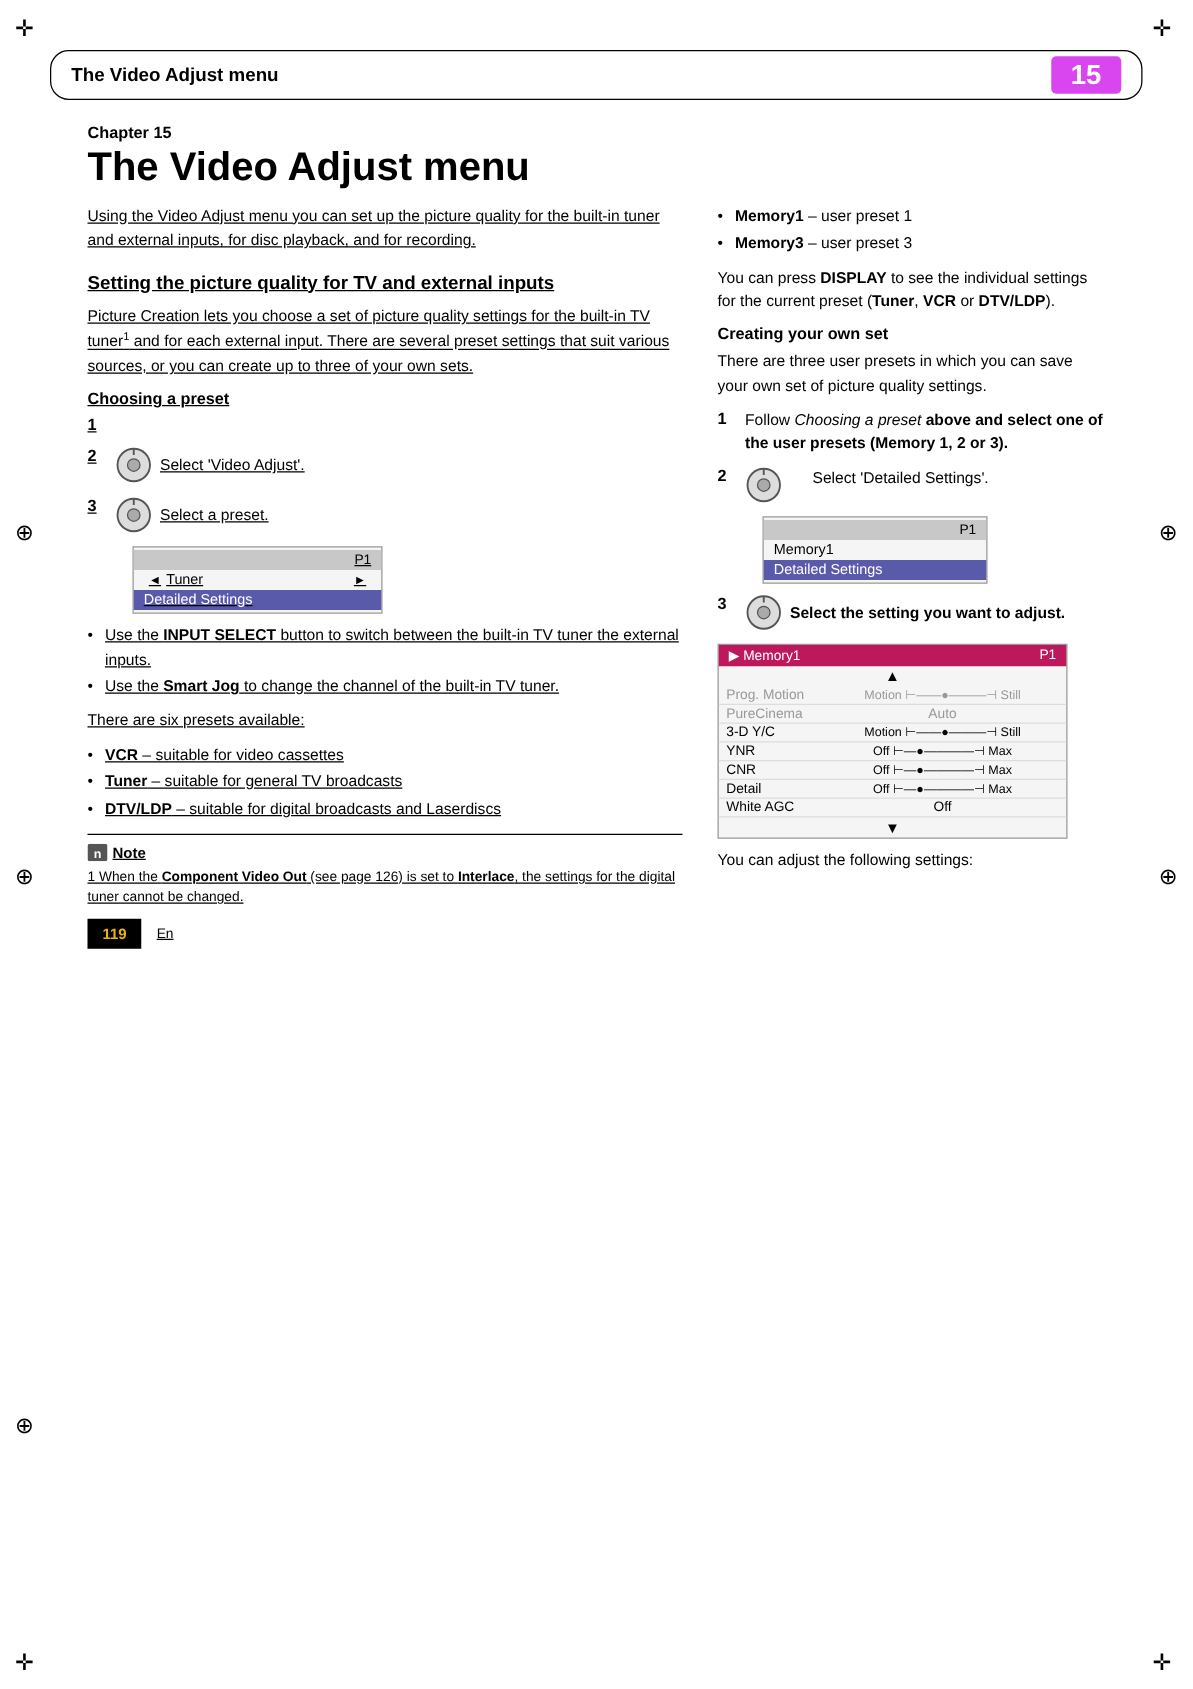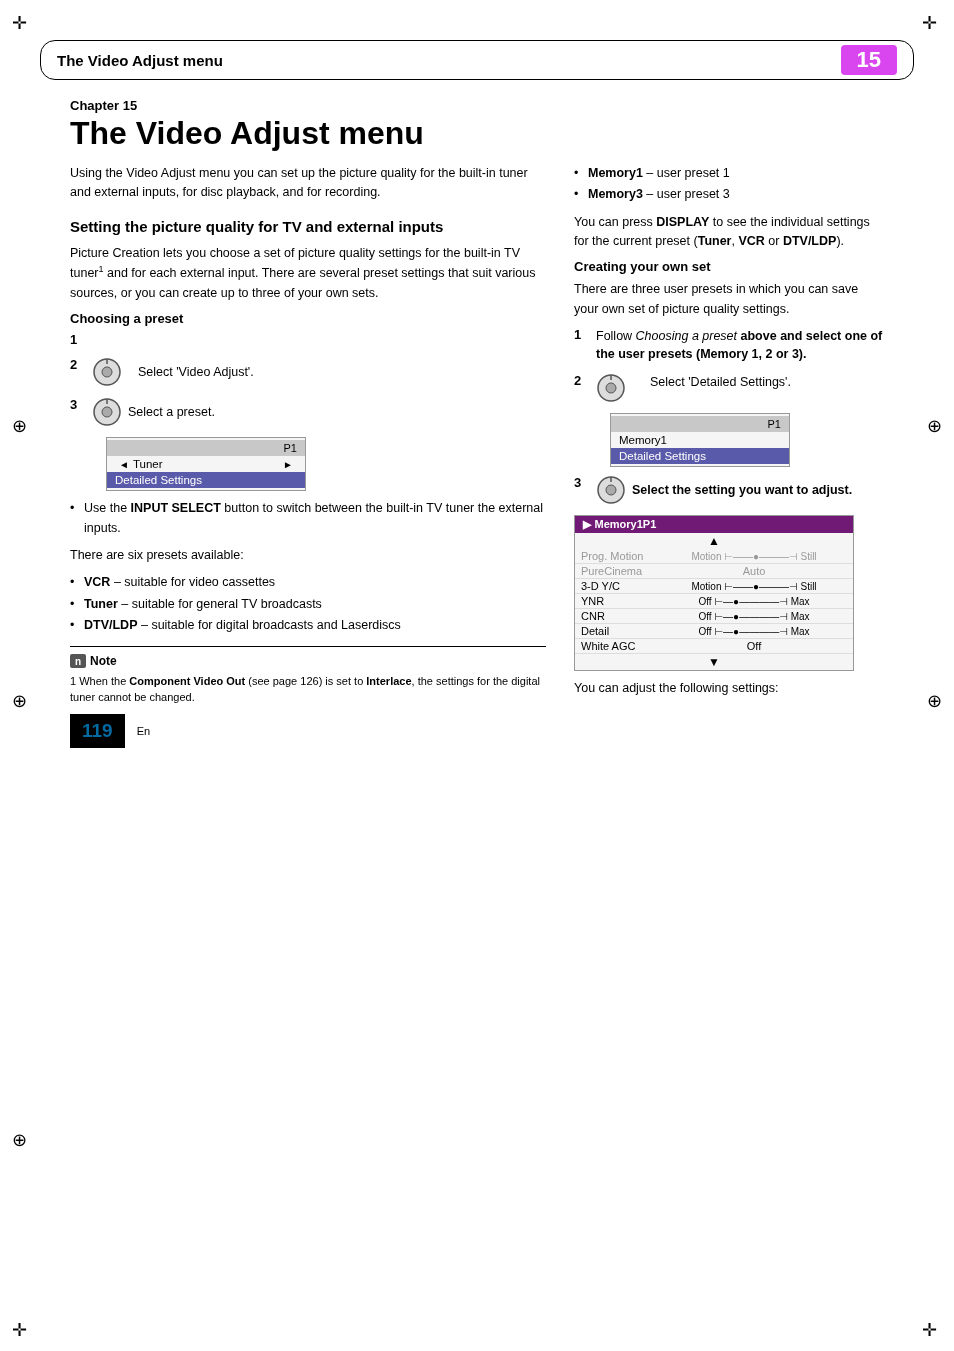--- a/index.html
+++ b/index.html
@@ -79,20 +79,21 @@
     
     .content-area {
       display: flex;
       gap: 28px;
       margin-top: 10px;
     }
 
     .left-col {
       flex: 1;
       min-width: 0;
+      text-decoration: underline;
     }
 
     .right-col {
       width: 310px;
       flex-shrink: 0;
     }
 
     
     .chapter-label {
       font-size: 13px;
@@ -178,26 +179,27 @@
     .ui-box-row .arrow { font-size: 10px; margin: 0 4px; }
 
     
     .mem-box {
       border: 1px solid #999;
       background: #f5f5f5;
       margin: 4px 0 8px 0;
       font-size: 11px;
     }
     .mem-box-header {
-      background: #701a75;
+      background: #be185d;
       color: #fff;
       padding: 2px 8px;
       display: flex;
+      justify-content: space-between;
       font-size: 11px;
-      font-weight: bold;
+      font-weight: normal;
     }
     .mem-box-row {
       display: flex;
       align-items: center;
       padding: 1px 6px;
       border-bottom: 1px solid #ddd;
     }
     .mem-box-row:last-child { border-bottom: none; }
     .mem-box-row.dimmed { color: #999; }
     .mem-label { width: 80px; font-size: 11px; }
@@ -227,22 +229,22 @@
       border-top: 1.5px solid #000;
       margin-top: 10px;
       padding-top: 5px;
       font-size: 11px;
       line-height: 1.5;
     }
 
     
     .page-num-box {
       background: #000;
-      color: #0369a1;
-      font-size: 19px;
+      color: #eab308;
+      font-size: 12px;
       font-weight: bold;
       padding: 3px 12px;
       display: inline-block;
     }
     .page-en {
       font-size: 11px;
       color: #000;
       margin-left: 4px;
     }
 
@@ -300,21 +302,21 @@
         </p>
 
         <div class="subsection-title">Choosing a preset</div>
 
         <div class="step-block">
           <span class="step-num">1</span>
         </div>
 
         <div class="step-block">
           <span class="step-num">2</span>
-          <div style="display:flex; align-items:center; gap:16px;">
+          <div style="display:flex; align-items:center; gap:6px;">
             <svg class="jog-wheel" viewBox="0 0 30 30" fill="none" xmlns="http://www.w3.org/2000/svg">
               <circle cx="15" cy="15" r="13" fill="#ddd" stroke="#555" stroke-width="1.5"></circle>
               <circle cx="15" cy="15" r="5" fill="#aaa" stroke="#555" stroke-width="1"></circle>
               <line x1="15" y1="2" x2="15" y2="7" stroke="#555" stroke-width="1.5"></line>
             </svg>
             <span class="step-text">Select 'Video Adjust'.</span>
           </div>
         </div>
 
         <div class="step-block">
@@ -336,20 +338,21 @@
             <span class="label">Tuner</span>
             <span class="arrow">►</span>
           </div>
           <div class="ui-box-row selected">
             <span class="label">Detailed Settings</span>
           </div>
         </div>
 
         <ul class="bullet-list">
           <li>Use the <b>INPUT SELECT</b> button to switch between the built-in TV tuner the external inputs.</li>
+          <li>Use the <b>Smart Jog</b> to change the channel of the built-in TV tuner.</li>
         </ul>
 
         <p class="body-text">There are six presets available:</p>
 
         <ul class="bullet-list">
           <li><b>VCR</b> – suitable for video cassettes</li>
           <li><b>Tuner</b> – suitable for general TV broadcasts</li>
           <li><b>DTV/LDP</b> – suitable for digital broadcasts and Laserdiscs</li>
         </ul>
 

